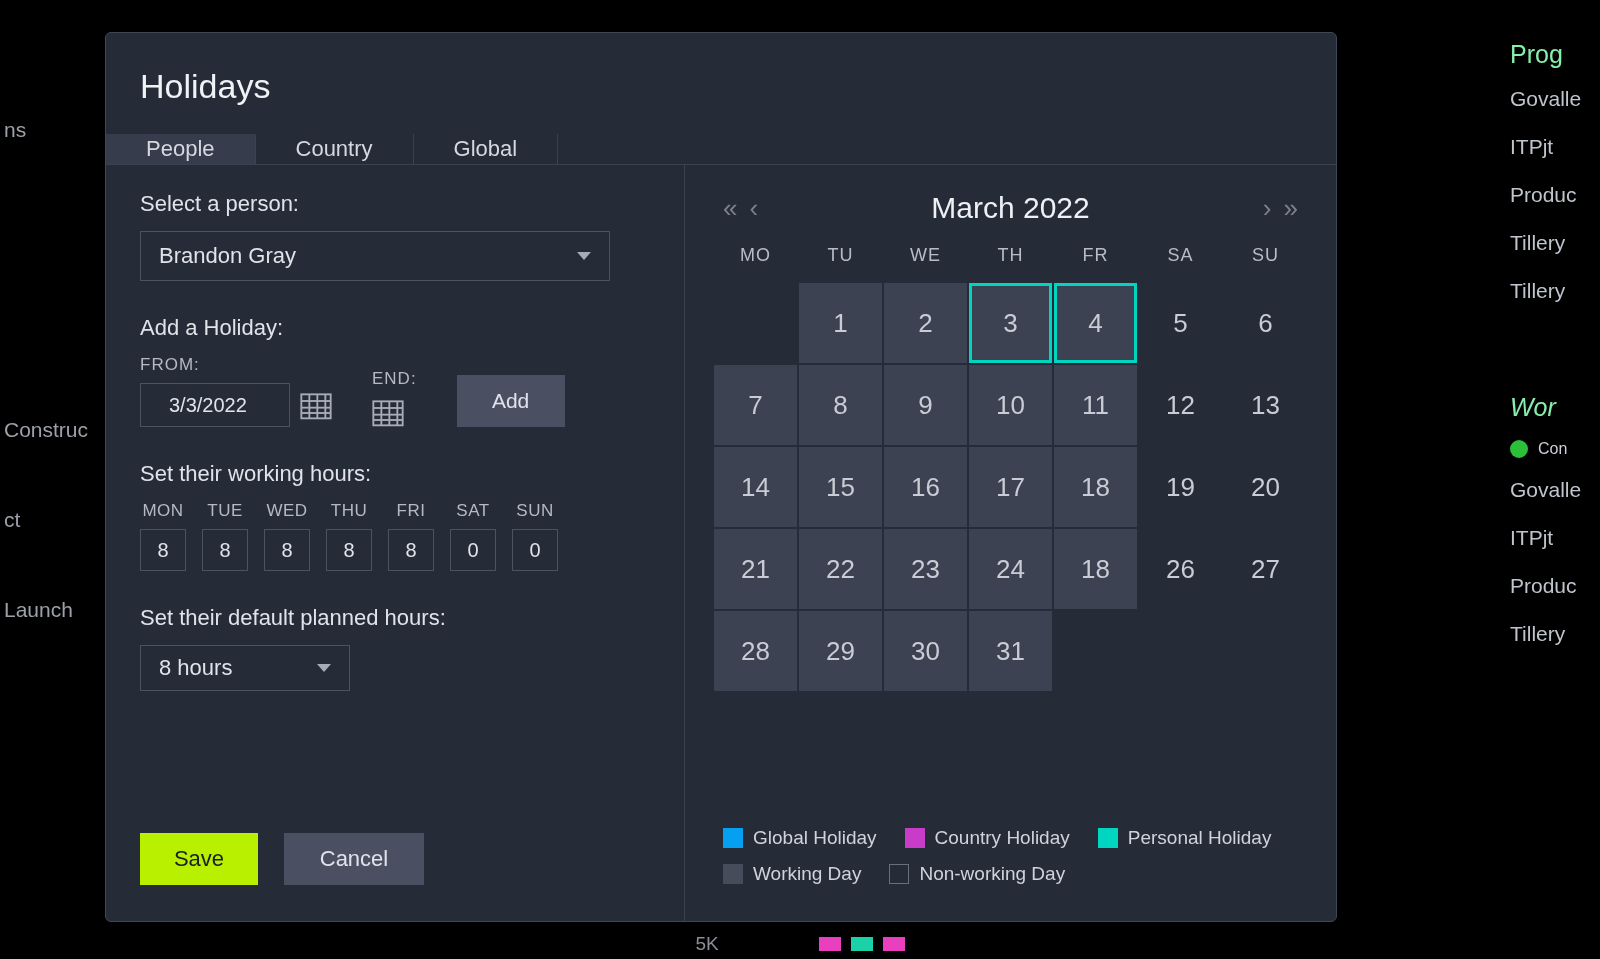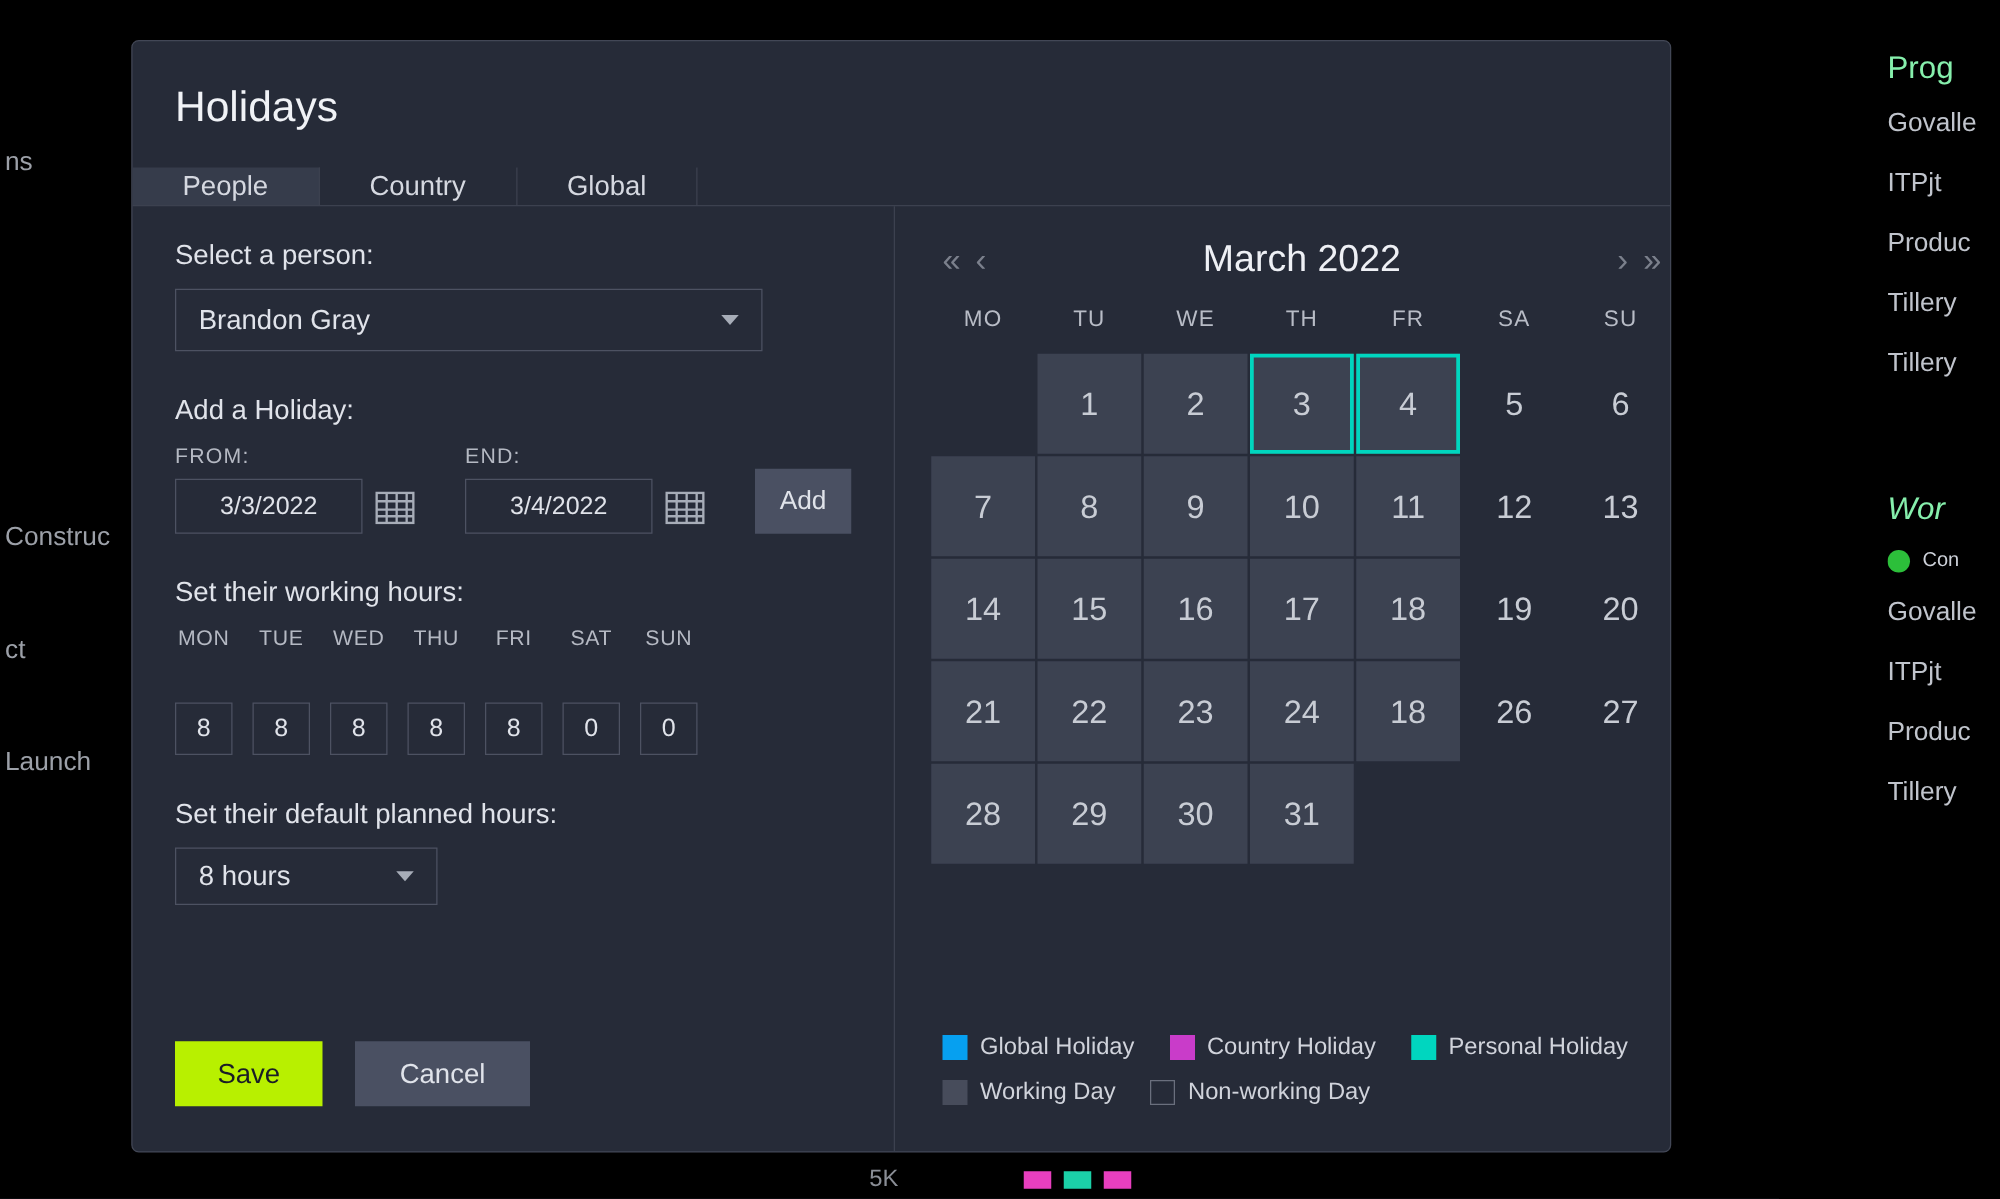--- a/index.html
+++ b/index.html
@@ -132,38 +132,37 @@
   }
   .date-block { display:flex; flex-direction:column; }
   .date-wrap { display:flex; align-items:center; gap:10px;}
   .date-input {
     width: 150px;
     height: 44px;
     border: 1px solid #4d5262;
     background: transparent;
     color: #e0e3ea;
     font-size: 20px;
-    padding: 0 12px;
-    text-align: center;
+    padding: 0 28px;
   }
   .cal-icon {
     width: 32px; height: 30px;
     display:inline-block;
   }
   .cal-icon svg { width:100%; height:100%; }
   .add-btn {
     width: 108px; height: 52px;
     background: #4a5062;
     border: none;
     color: #e0e3ea;
     font-size: 21px;
     cursor: pointer;
   }
   .days-row { display:flex; gap:16px; }
-  .day-col { display:flex; flex-direction:column; align-items:center;gap:33px; }
+  .day-col { display:flex; flex-direction:column; align-items:center; }
   .day-lbl { font-size:17px; color:#b5b9c3; margin-bottom:8px; letter-spacing:0.5px;}
   .hr-input {
     width: 46px; height:42px;
     border:1px solid #4d5262;
     background:transparent;
     color:#e0e3ea;
     text-align:center;
     font-size:20px;
   }
   .btn-row { margin-top:auto; display:flex; gap:26px; padding-bottom:10px;}
@@ -309,21 +308,20 @@
                     <line x1="19" y1="3" x2="19" y2="21"></line>
                   <line x1="1" y1="13" x2="23" y2="13"></line>
                     <line x1="1" y1="17" x2="23" y2="17"></line>
                 </svg>
               </span>
             </div>
           </div>
           <div class="date-block">
             <div class="sub-lbl">END:</div>
             <div class="date-wrap">
-              <input class="date-input" value="3/4/2022" style="">
               <span class="cal-icon">
                 <svg viewBox="0 0 24 22" fill="none" stroke="#a7adb8" stroke-width="1.4">
                   <rect x="1" y="3" width="22" height="18"></rect>
                   <line x1="1" y1="8" x2="23" y2="8"></line>
                   <line x1="7" y1="3" x2="7" y2="21"></line>
                     <line x1="13" y1="3" x2="13" y2="21"></line>
                     <line x1="19" y1="3" x2="19" y2="21"></line>
                   <line x1="1" y1="13" x2="23" y2="13"></line>
                     <line x1="1" y1="17" x2="23" y2="17"></line>
                 </svg>

